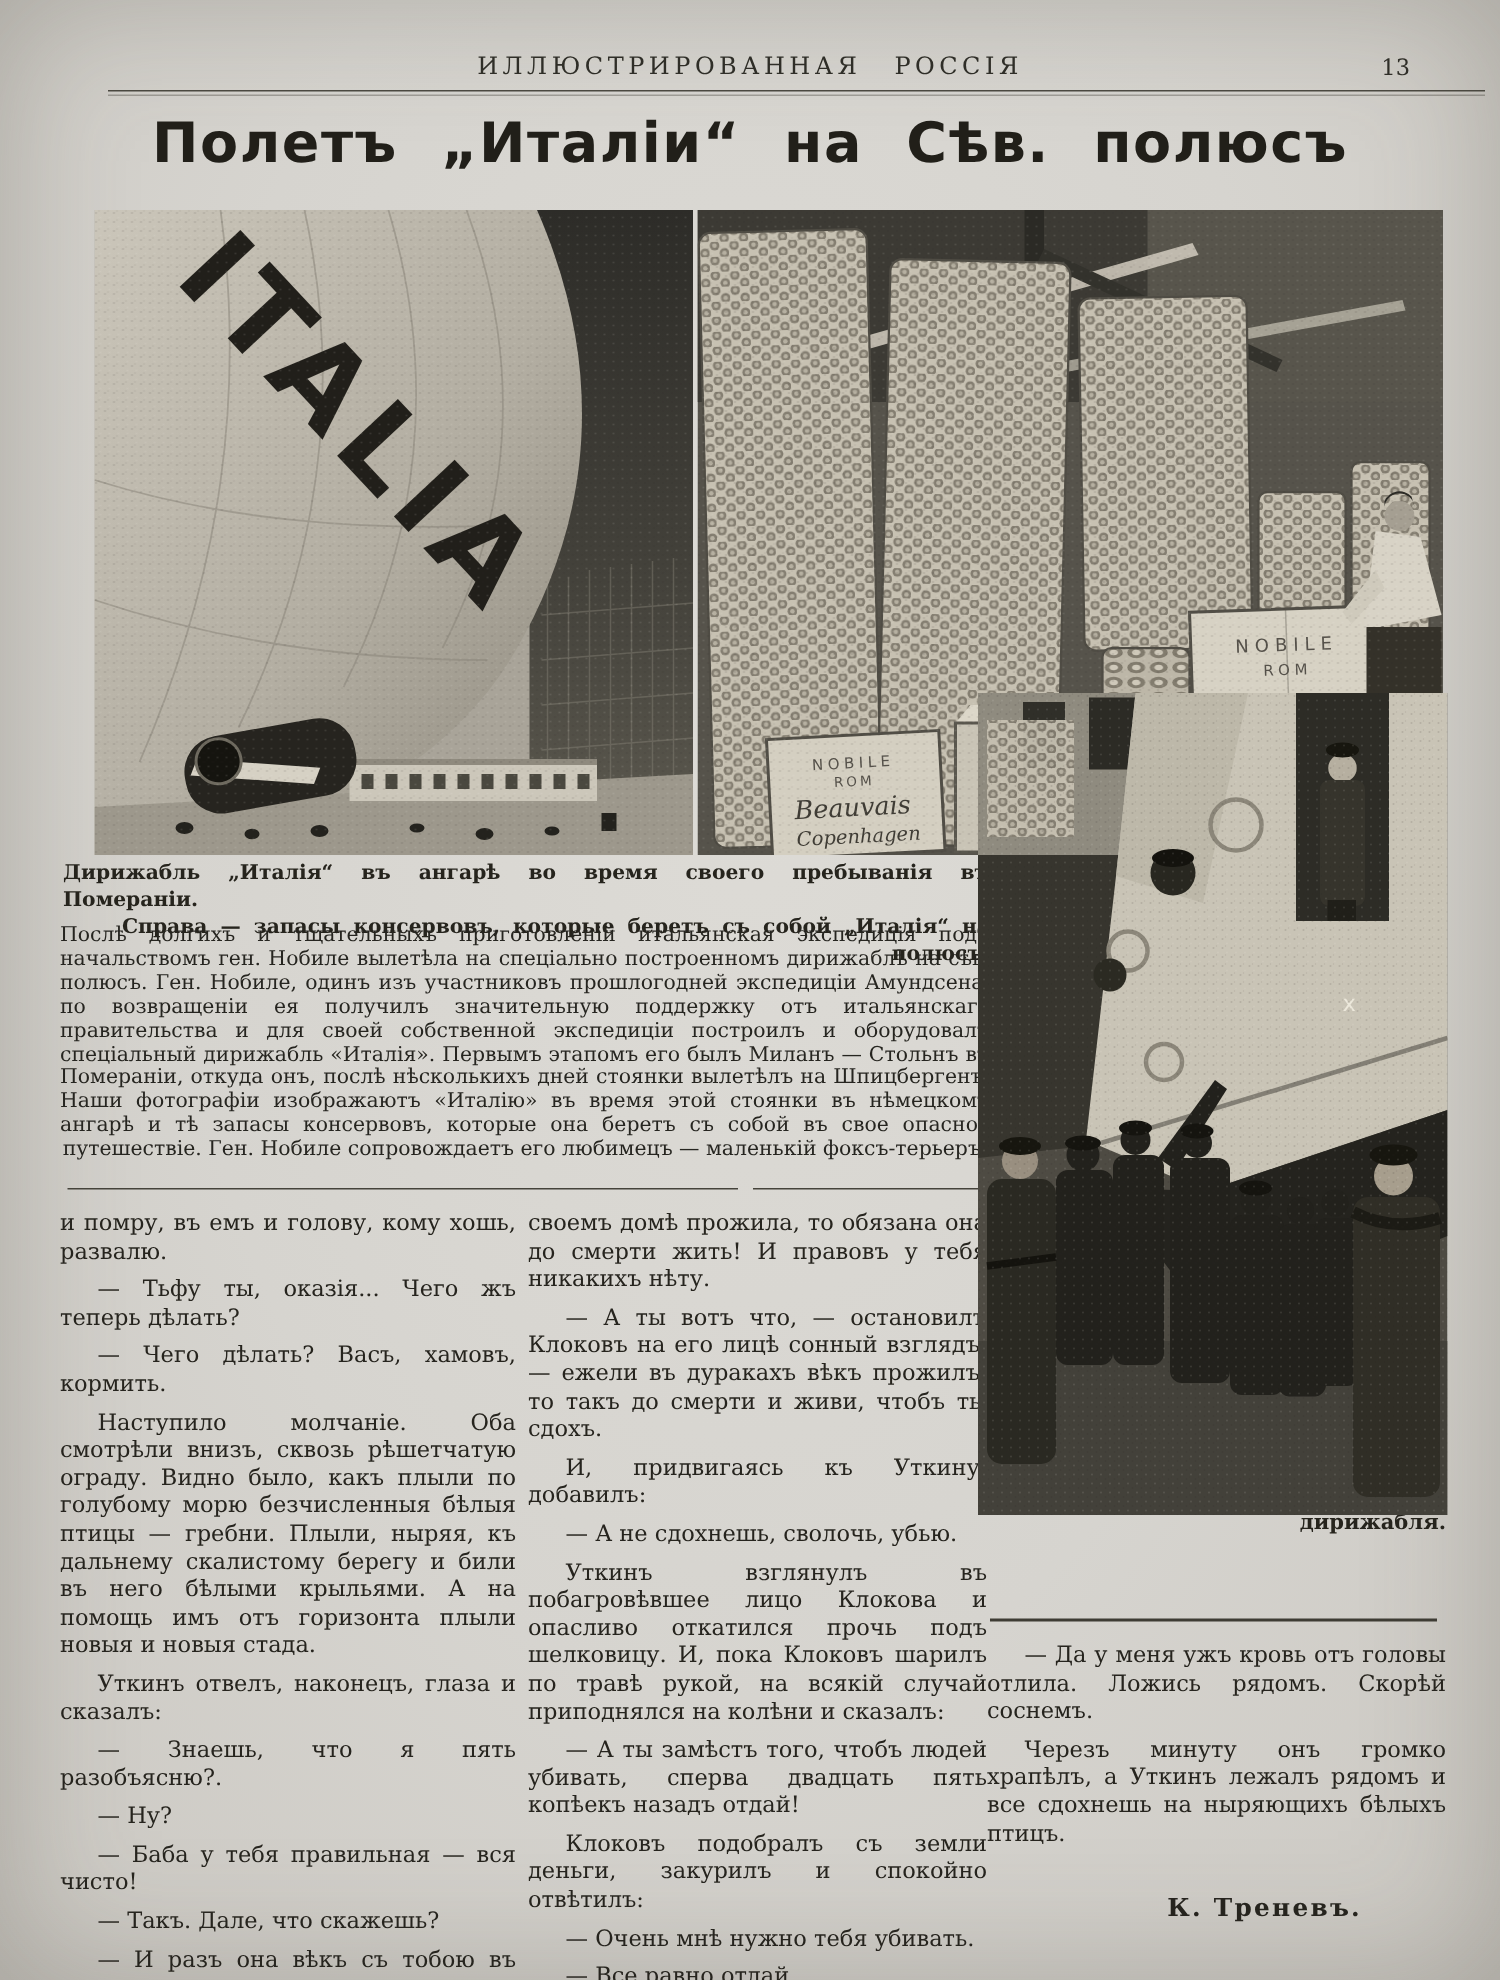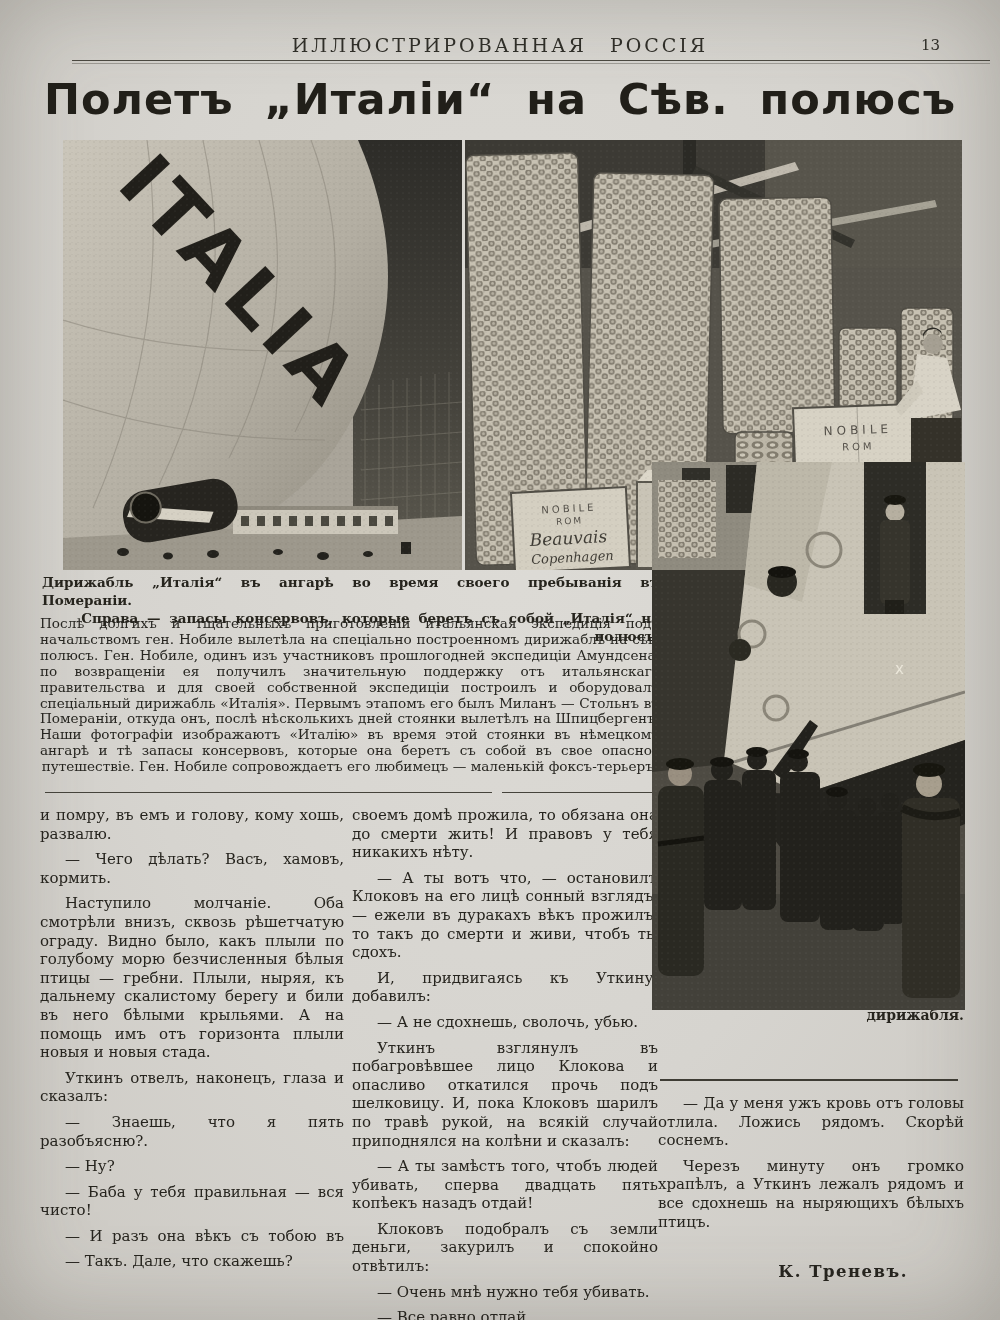--- a/index.html
+++ b/index.html
@@ -5,26 +5,26 @@
   html,body{margin:0;padding:0;background:#8d8b84;}
   .page{
     position:relative;width:1000px;height:1320px;margin:0 auto;
     background:#d7d5d0;
     background-image:radial-gradient(ellipse at 50% 38%,#dddbd6 0%,#d6d4cf 55%,#cbc8c2 100%);
     box-shadow:inset 0 0 90px rgba(80,76,66,.30);
     overflow:hidden;color:#26241e;
     font-family:"DejaVu Serif",serif;
   }
   .masthead{position:absolute;top:34px;left:0;width:100%;text-align:center;
-    font-size:19px;letter-spacing:3px;word-spacing:14px;color:#2f2e28;}
+    font-size:16px;letter-spacing:3px;word-spacing:14px;color:#2f2e28;}
   .pagenum{position:absolute;top:36px;right:60px;font-size:15px;color:#2f2e28;}
   .header-rule{position:absolute;top:60px;left:72px;width:918px;height:2px;
     border-top:1.6px solid #4a4840;border-bottom:1px solid rgba(74,72,64,.4);}
   .title{position:absolute;top:74px;left:0;width:100%;text-align:center;
-    font-family:"DejaVu Sans",sans-serif;font-weight:bold;font-size:43px;
+    font-family:"DejaVu Sans",sans-serif;font-weight:bold;font-size:37px;
     letter-spacing:1px;word-spacing:15px;color:#211f19;}
   .photo{position:absolute;display:block;}
   .caption-main{position:absolute;left:42px;top:573px;width:618px;
     font-weight:bold;font-size:13.5px;line-height:18px;color:#26241d;}
   .cap-line1{display:block;text-align:justify;text-align-last:justify;word-spacing:2px;}
   .cap-line2{display:block;text-align:right;word-spacing:4px;}
   .intro{position:absolute;left:40px;top:616px;width:620px;
     font-size:13.6px;line-height:15.9px;text-align:justify;text-align-last:center;color:#262520;}
   .rule{position:absolute;border-top:1.6px solid #45433b;height:0;}
   #rule-a{left:45px;top:792px;width:447px;}
@@ -264,28 +264,29 @@
     <span class="cap-line2">Справа — запасы консервовъ, которые беретъ съ собой „Италія“ на полюсъ.</span>
   </div>
 
   <div class="intro">Послѣ долгихъ и тщательныхъ приготовленій итальянская экспедиція подъ начальствомъ ген. Нобиле вылетѣла на спеціально построенномъ дирижаблѣ на сѣв. полюсъ. Ген. Нобиле, одинъ изъ участниковъ прошлогодней экспедиціи Амундсена, по возвращеніи ея получилъ значительную поддержку отъ итальянскаго правительства и для своей собственной экспедиціи построилъ и оборудовалъ спеціальный дирижабль «Италія». Первымъ этапомъ его былъ Миланъ — Стольнъ въ Помераніи, откуда онъ, послѣ нѣсколькихъ дней стоянки вылетѣлъ на Шпицбергенъ. Наши фотографіи изображаютъ «Италію» въ время этой стоянки въ нѣмецкомъ ангарѣ и тѣ запасы консервовъ, которые она беретъ съ собой въ свое опасное путешествіе. Ген. Нобиле сопровождаетъ его любимецъ — маленькій фоксъ-терьеръ.</div>
 
   <div class="rule" id="rule-a"></div>
   <div class="rule" id="rule-b"></div>
 
   <div class="col" id="col1">
     <p class="flush">и помру, въ емъ и голову, кому хошь, развалю.</p>
+    <p class="dlg">— Тьфу ты, оказія... Чего жъ теперь дѣлать?</p>
     <p class="dlg">— Чего дѣлать? Васъ, хамовъ, кормить.</p>
     <p class="ind">Наступило молчаніе. Оба смотрѣли внизъ, сквозь рѣшетчатую ограду. Видно было, какъ плыли по голубому морю безчисленныя бѣлыя птицы — гребни. Плыли, ныряя, къ дальнему скалистому берегу и били въ него бѣлыми крыльями. А на помощь имъ отъ горизонта плыли новыя и новыя стада.</p>
     <p class="ind">Уткинъ отвелъ, наконецъ, глаза и сказалъ:</p>
     <p class="dlg">— Знаешь, что я пять разобъясню?.</p>
     <p class="dlg">— Ну?</p>
     <p class="dlg">— Баба у тебя правильная — вся чисто!</p>
+    <p class="dlg">— Такъ. Дале, что скажешь?</p>
     <p class="dlg stretch">— И разъ она вѣкъ съ тобою въ</p>
-    <p class="dlg">— Такъ. Дале, что скажешь?</p>
   </div>
 
   <div class="col" id="col2">
     <p class="flush">своемъ домѣ прожила, то обязана она до смерти жить! И правовъ у тебя никакихъ нѣту.</p>
     <p class="dlg">— А ты вотъ что, — остановилъ Клоковъ на его лицѣ сонный взглядъ, — ежели въ дуракахъ вѣкъ прожилъ, то такъ до смерти и живи, чтобъ ты сдохъ.</p>
     <p class="ind">И, придвигаясь къ Уткину, добавилъ:</p>
     <p class="dlg">— А не сдохнешь, сволочь, убью.</p>
     <p class="ind">Уткинъ взглянулъ въ побагровѣвшее лицо Клокова и опасливо откатился прочь подъ шелковицу. И, пока Клоковъ шарилъ по травѣ рукой, на всякій случай приподнялся на колѣни и сказалъ:</p>
     <p class="dlg">— А ты замѣстъ того, чтобъ людей убивать, сперва двадцать пять копѣекъ назадъ отдай!</p>
     <p class="ind">Клоковъ подобралъ съ земли деньги, закурилъ и спокойно отвѣтилъ:</p>

